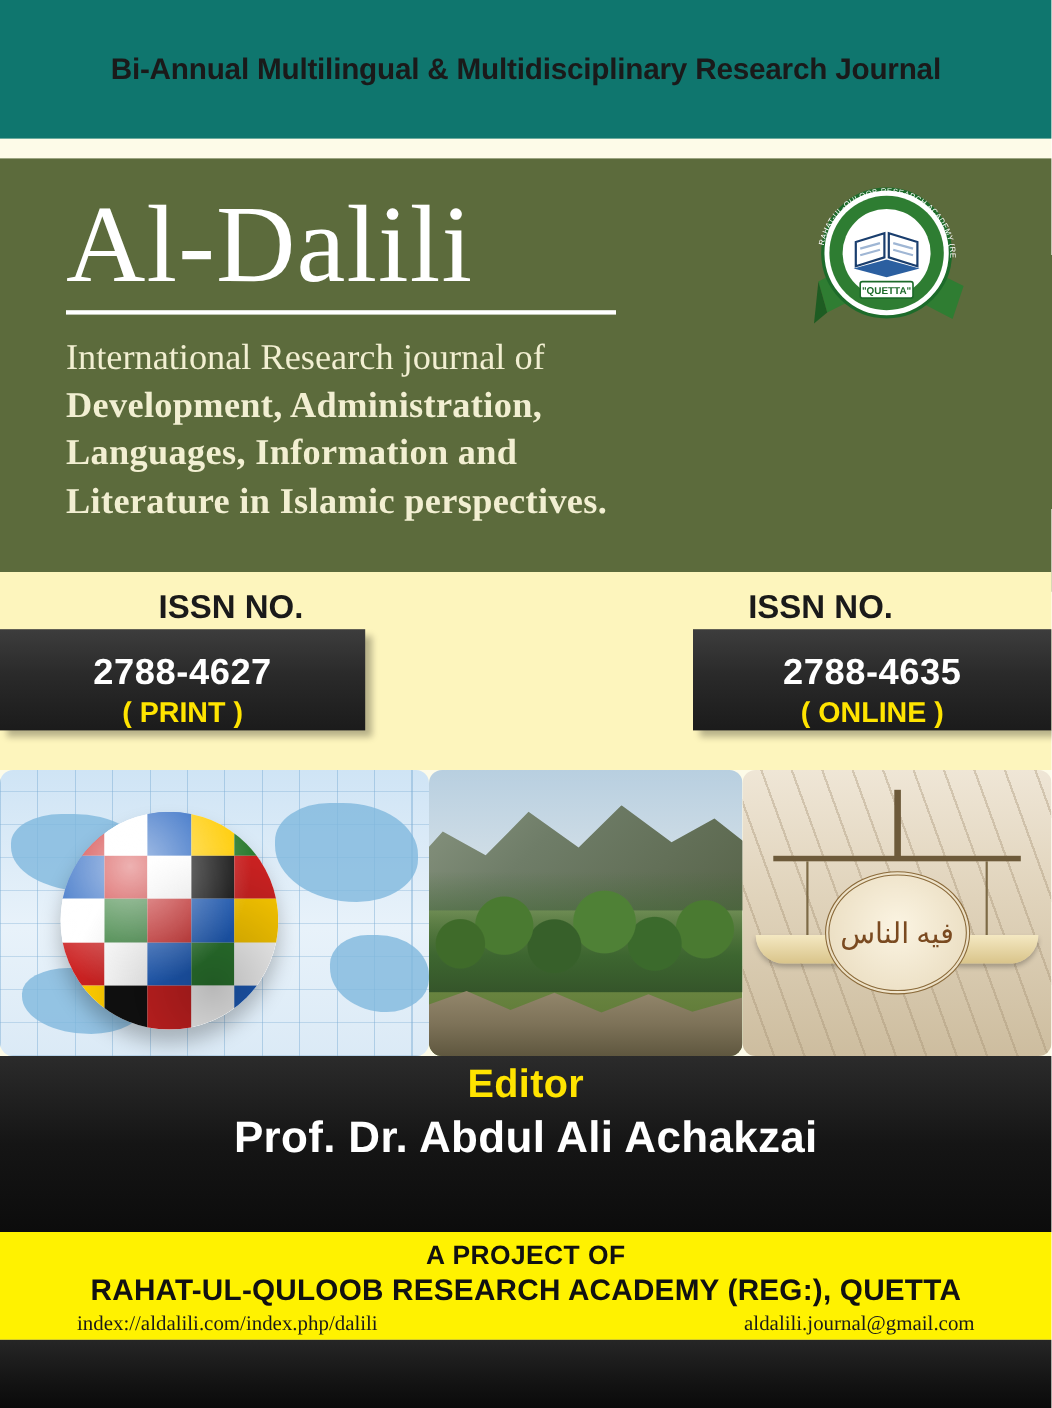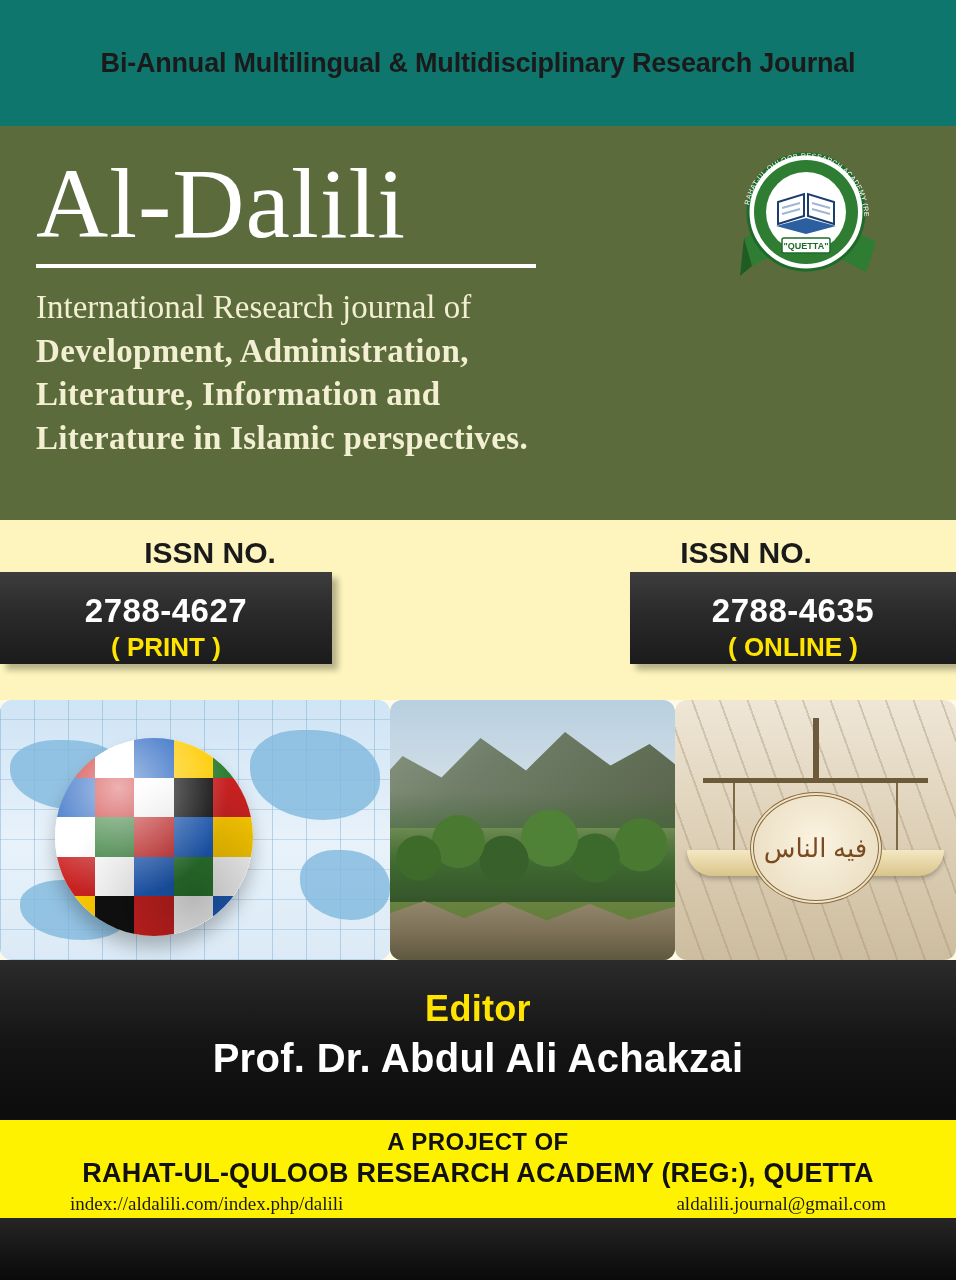--- a/index.html
+++ b/index.html
@@ -30,24 +30,24 @@
     font-weight: bold;
     color: #1a1a1a;
     letter-spacing: -0.2px;
     font-family: "Liberation Sans", sans-serif;
     white-space: nowrap;
   }
 
   
   .green-block {
     position: absolute;
-    top: 126px; left: 0; right: 0;
+    top: 144px; left: 0; right: 0;
     height: 394px;
     background: #5c6b3c;
-    padding: 24px 40px 0 36px;
+    padding: 24px 40px 0 60px;
   }
   .journal-title {
     font-family: "Liberation Serif", serif;
     font-size: 100px;
     line-height: 1.08;
     color: #ffffff;
     font-weight: normal;
     letter-spacing: 1px;
   }
   .title-rule {
@@ -223,21 +223,21 @@
     font-size: 26px;
   }
 
   
   .editor-band {
     position: absolute;
     top: 960px; left: 0; right: 0;
     height: 160px;
     background: linear-gradient(180deg, #2b2b2b 0%, #151515 50%, #0c0c0c 100%);
     text-align: center;
-    padding-top: 28px;
+    padding-top: 4px;
   }
   .editor-label {
     font-size: 36px;
     font-weight: bold;
     color: #ffe400;
     letter-spacing: 0.3px;
   }
   .editor-name {
     margin-top: 6px;
     font-size: 40px;
@@ -290,21 +290,21 @@
 
   <div class="strapline">
     <div class="strapline-text">Bi-Annual Multilingual &amp; Multidisciplinary Research Journal</div>
   </div>
 
   <div class="green-block">
     <div class="journal-title">Al-Dalili</div>
     <div class="title-rule"></div>
     <div class="subtitle-line first">International Research journal of</div>
     <div class="subtitle-line bold">Development, Administration,</div>
-    <div class="subtitle-line bold">Literature,  Information  and</div>
+    <div class="subtitle-line bold">Languages,  Information  and</div>
     <div class="subtitle-line bold">Literature in Islamic perspectives.</div>
 
     <div class="logo">
       <svg width="160" height="135" viewBox="0 0 160 135" xmlns="http://www.w3.org/2000/svg">
         <defs>
           <path id="arcTop" d="M 22,70 A 58,58 0 0 1 138,70"></path>
         </defs>
 
         <path d="M18,92 L78,60 L150,96 L140,126 L78,94 L26,120 Z" fill="#2f7d32"></path>
         <path d="M18,92 L26,120 L14,130 Z" fill="#1e5c22"></path>

